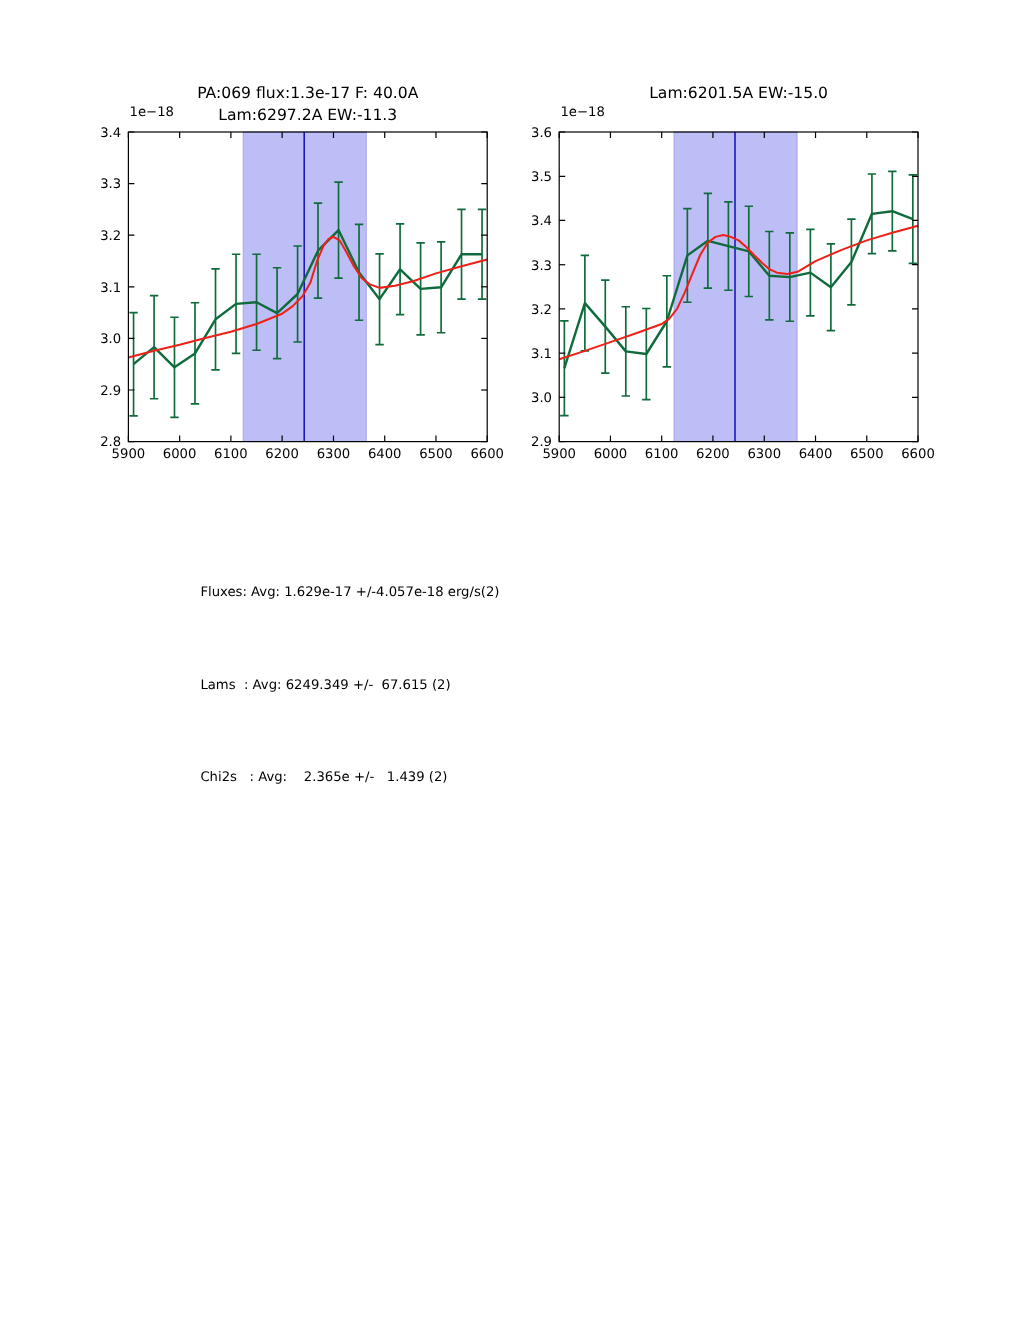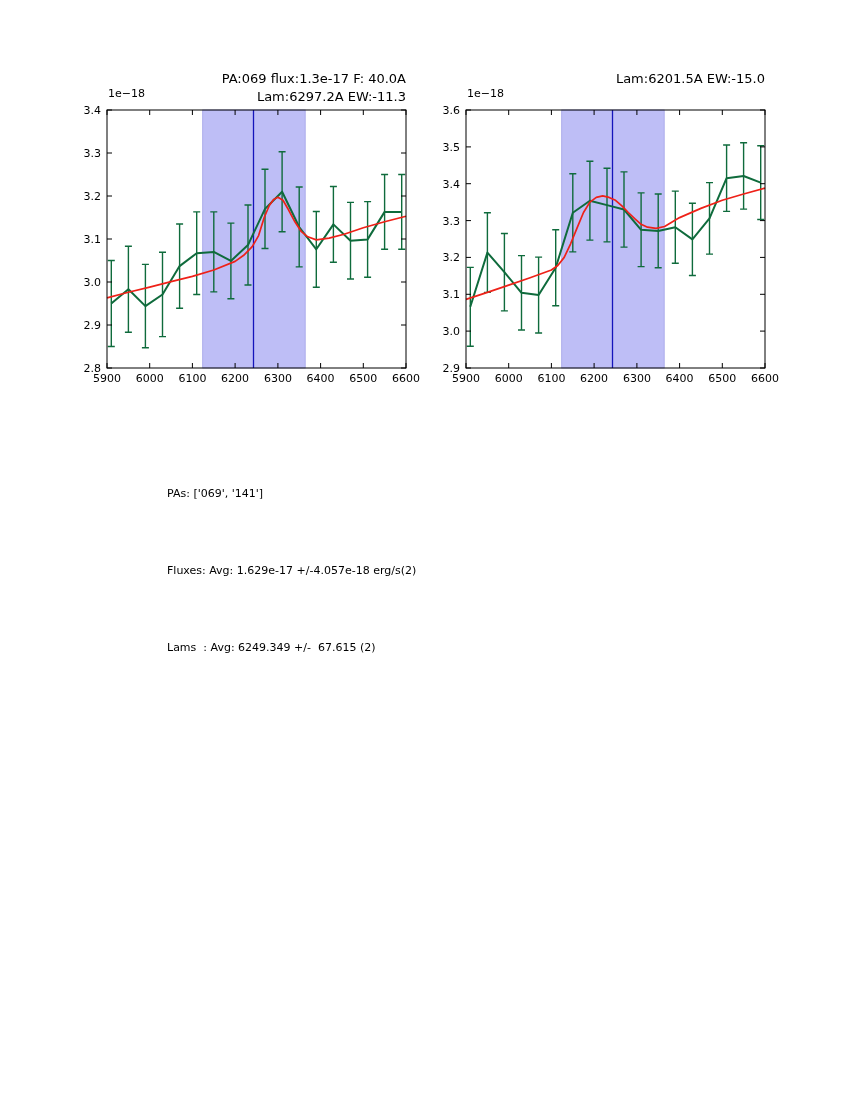--- a/index.html
+++ b/index.html
@@ -8,21 +8,21 @@
     width: 850px;
     height: 1100px;
     background: #ffffff;
     font-family: "DejaVu Sans", sans-serif;
     color: #000;
     overflow: hidden;
   }
   .chart-title {
     position: absolute;
     top: 70px;
-    text-align: right;
+    text-align: center;
     font-size: 13px;
     line-height: 18px;
     color: #000;
   }
   .offset-label {
     position: absolute;
     top: 87px;
     font-size: 11px;
     color: #000;
   }
@@ -168,18 +168,18 @@
         <line x1="60" y1="88.9" x2="65" y2="88.9" stroke="#000" stroke-width="1"></line>
         <line x1="359" y1="88.9" x2="354" y2="88.9" stroke="#000" stroke-width="1"></line>
         <text x="54" y="92.9" text-anchor="end">3.5</text>
         <line x1="60" y1="52" x2="65" y2="52" stroke="#000" stroke-width="1"></line>
         <line x1="359" y1="52" x2="354" y2="52" stroke="#000" stroke-width="1"></line>
         <text x="54" y="56" text-anchor="end">3.6</text>
       </svg>
   </section>
 
   <div class="stats">
-    <div>PAs: ['069', '141']</div>
     <div>Fluxes: Avg: 1.629e-17 +/-4.057e-18 erg/s(2)</div>
     <div>Lams  : Avg: 6249.349 +/-  67.615 (2)</div>
+    <div>Chi2s   : Avg:    2.365e +/-   1.439 (2)</div>
   </div>
 
 </div>
 
 </body></html>

